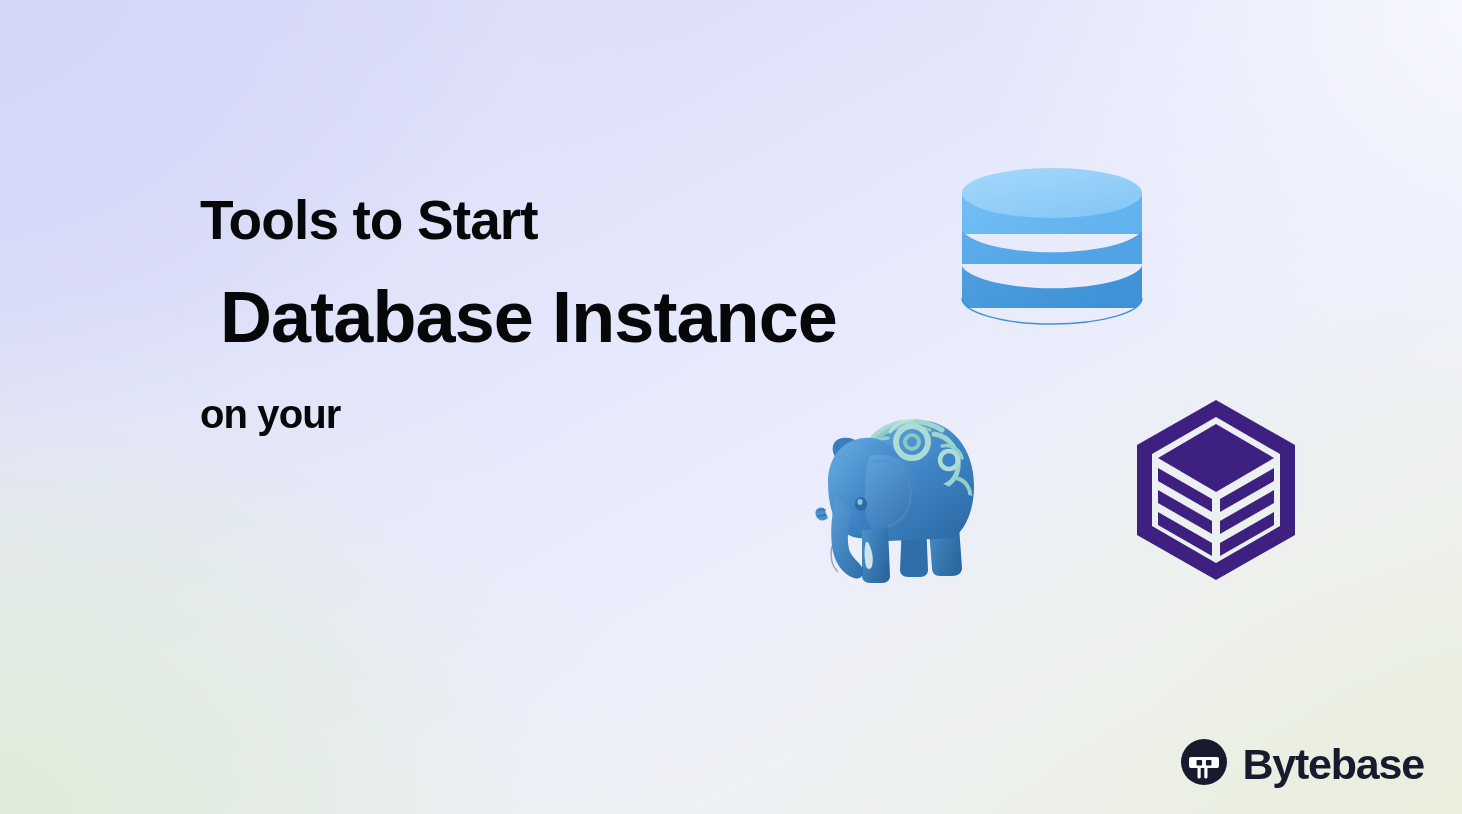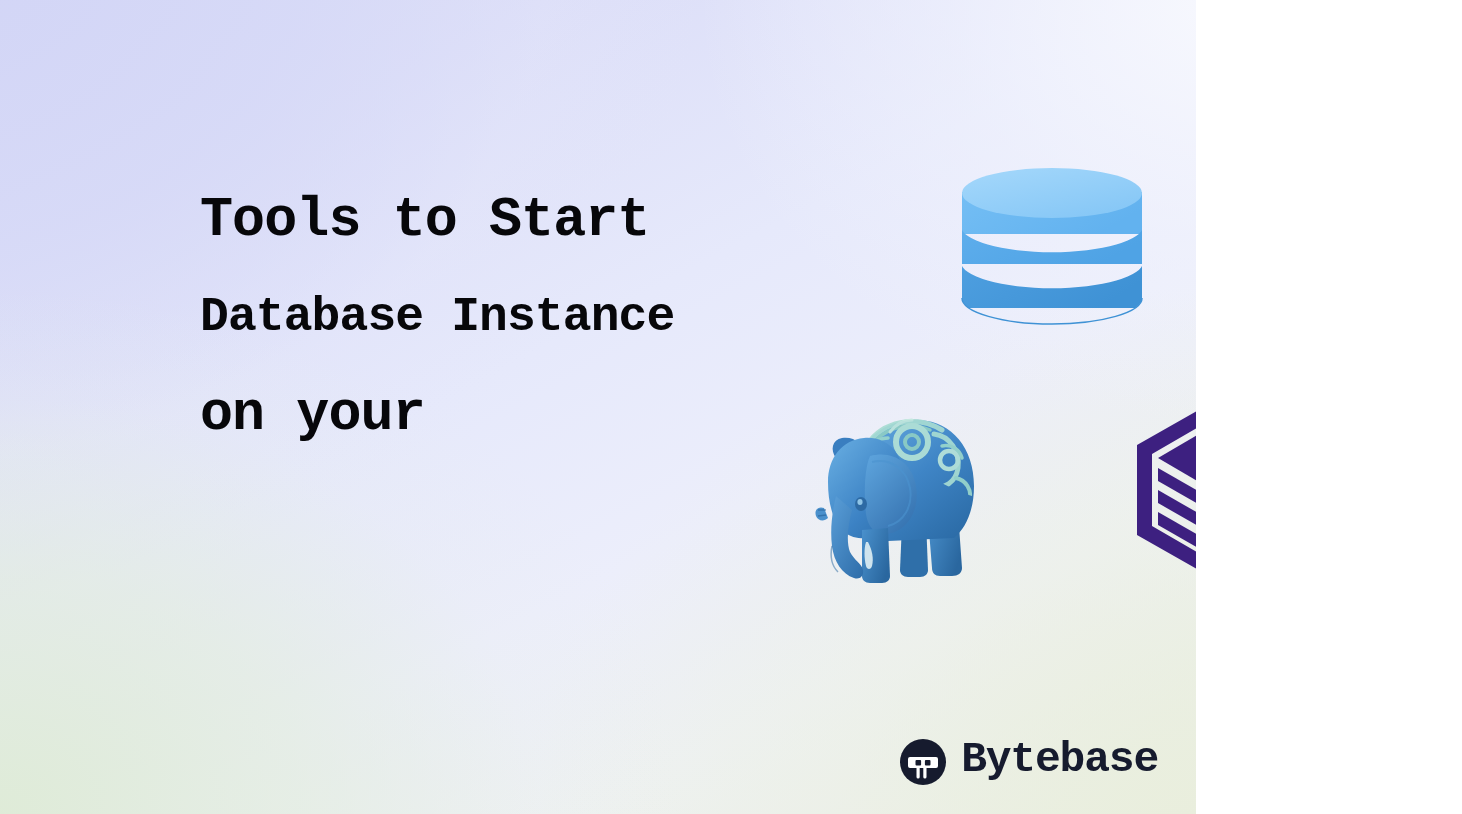--- a/index.html
+++ b/index.html
@@ -7,48 +7,47 @@
     margin: 0;
     padding: 0;
     background: #ffffff;
   }
   body {
     font-family: "Liberation Sans", sans-serif;
   }
 
   .cover {
     position: relative;
-    width: 1196px;
+    width: 1462px;
     height: 814px;
     overflow: hidden;
     background-color: #e6e8fa;
     background-image:
       radial-gradient(ellipse 900px 700px at 0% 100%, rgba(222,235,214,0.96) 0%, rgba(226,237,219,0.62) 34%, rgba(230,238,226,0.12) 60%, rgba(255,255,255,0) 76%),
       radial-gradient(ellipse 1000px 820px at 100% 104%, rgba(233,238,220,0.92) 0%, rgba(236,240,228,0.45) 36%, rgba(255,255,255,0) 68%),
       radial-gradient(ellipse 760px 600px at 104% 0%, rgba(248,249,254,0.98) 0%, rgba(241,243,253,0.55) 40%, rgba(255,255,255,0) 72%),
       radial-gradient(ellipse 900px 760px at -4% -6%, rgba(210,213,246,1) 0%, rgba(214,217,247,0.82) 38%, rgba(228,230,250,0.25) 66%, rgba(255,255,255,0) 84%),
       linear-gradient(152deg, #d5d7f6 0%, #dcdef8 20%, #e6e9fb 44%, #eceefb 62%, #eef1f2 78%, #e9eee0 100%);
-    font-family: Liberation Mono, monospace;
   }
 
   
   .headline {
     position: absolute;
     left: 200px;
     top: 172px;
     width: 700px;
   }
   .hl-line {
     color: #07070a;
     letter-spacing: -0.9px;
     white-space: nowrap;
   }
   .hl-line.l1 { font-size: 55px; font-weight: 700; line-height: 97px; }
-  .hl-line.l2 { font-size: 48px; font-weight: 700; line-height: 97px; }
-  .hl-line.l3 { font-size: 55px; font-weight: 700; line-height: 97px; }
+  .hl-line.l2 { font-size: 72px; font-weight: 700; line-height: 97px; margin-left: 20px; }
+  .hl-line.l3 { font-size: 40px; font-weight: 700; line-height: 97px; }
   .hl-line.big {
     font-size: 102px;
     font-weight: 500;
     line-height: 124px;
     letter-spacing: -3.2px;
     margin-top: -6px;
   }
 
   
   .db-cylinder {
@@ -79,21 +78,21 @@
     height: 184px;
   }
   .hex-cube svg { display: block; width: 100%; height: 100%; }
 
   
   .brand {
     position: absolute;
     right: 38px;
     bottom: 28px;
     display: flex;
-    align-items: flex-start;
+    align-items: flex-end;
     gap: 14px;
   }
   .brand-mark { width: 48px; height: 48px; flex: 0 0 48px; }
   .brand-mark svg { display: block; width: 100%; height: 100%; }
   .brand-name {
     font-size: 43px;
     font-weight: 700;
     color: #161b2e;
     letter-spacing: -1.2px;
     line-height: 1;

